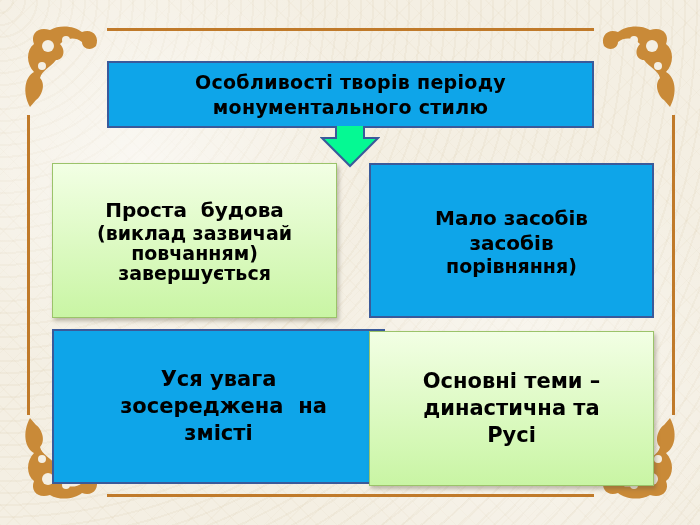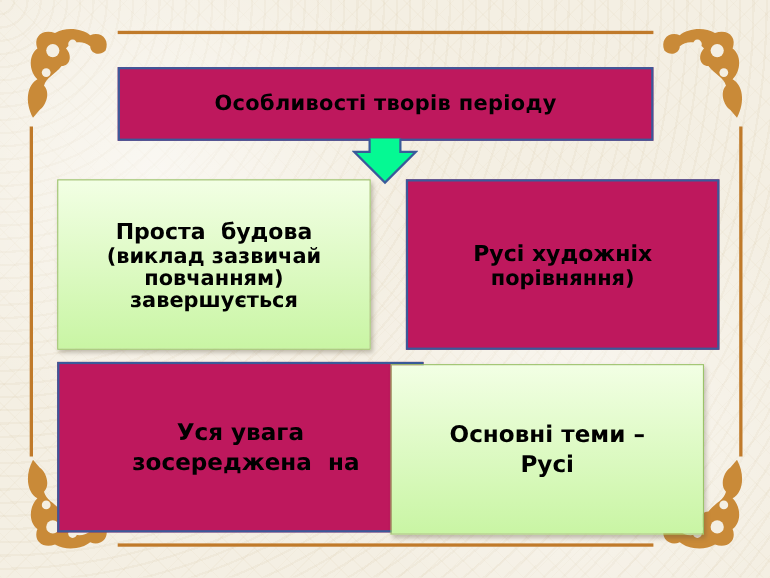--- a/index.html
+++ b/index.html
@@ -15,33 +15,33 @@
       repeating-linear-gradient(-45deg, rgba(210,190,150,0.08) 0 1px, rgba(0,0,0,0) 1px 14px);
   }
   .frame-line { position: absolute; background: #c07a2a; }
   .corner { position: absolute; width: 80px; height: 90px; }
   .box {
     position: absolute; box-sizing: border-box;
     display: flex; flex-direction: column; align-items: center; justify-content: center;
     text-align: center; color: #000; font-weight: bold;
   }
   .teal {
-    background: #be185d;
+    background: #0ea5e9;
     border: 2px solid #3a5a9a;
   }
   .lime {
     background: linear-gradient(180deg, #f2ffe4 0%, #c9f5a4 100%);
     border: 1px solid #9bc36a;
     box-shadow: 2px 3px 4px rgba(90,80,60,0.35);
   }
   .title-box { left: 107px; top: 61px; width: 487px; height: 67px; font-size: 19px; line-height: 25px; letter-spacing: 0.3px; }
   .b1 { left: 52px; top: 163px; width: 285px; height: 155px; }
   .b2 { left: 369px; top: 163px; width: 285px; height: 155px; }
   .b3 { left: 52px; top: 329px; width: 333px; height: 155px; }
-  .b4 { left: 355px; top: 331px; width: 285px; height: 155px; }
+  .b4 { left: 369px; top: 331px; width: 285px; height: 155px; }
   .big { font-size: 20px; line-height: 25px; }
   .small { font-size: 19px; line-height: 20px; }
   .xl { font-size: 21px; line-height: 27px; }
   .arrow { position: absolute; left: 320px; top: 125px; width: 60px; height: 44px; }
 </style>
 </head>
 <body>
 
 <div class="frame-line" style="left:107px; top:28px; width:487px; height:3px;"></div>
 <div class="frame-line" style="left:107px; top:494px; width:487px; height:3px;"></div>
@@ -76,39 +76,43 @@
   <g fill="#c98a38">
     <path d="M10 85 C2 70 5 55 14 50 C6 42 6 28 14 22 C10 12 18 4 30 8 C40 2 55 4 62 10 C72 6 80 14 76 24 C70 30 62 26 62 20 C55 14 45 16 40 22 C46 28 44 38 36 38 C30 46 22 48 20 56 C26 62 22 74 16 78 Z"></path>
     <circle cx="28" cy="24" r="6" fill="#f4efe3"></circle>
     <circle cx="46" cy="18" r="4" fill="#f4efe3"></circle>
     <circle cx="22" cy="44" r="4" fill="#f4efe3"></circle>
   </g>
 </svg>
 
 <div class="box teal title-box">
   <div>Особливості творів періоду</div>
+  <div>монументального стилю</div>
 </div>
 
 <svg class="arrow" viewBox="0 0 60 44">
   <path d="M16 1 L16 13 L2 13 L30 41 L58 13 L44 13 L44 1" fill="#05f993" stroke="#3a5a9a" stroke-width="2" stroke-linejoin="miter"></path>
 </svg>
 
 <div class="box lime b1">
   <div class="big" style="white-space:pre;">Проста  будова</div>
   <div class="small">(виклад зазвичай</div>
   <div class="small">повчанням)</div>
   <div class="small">завершується</div>
 </div>
 
 <div class="box teal b2">
-  <div class="big">Русі художніх</div>
+  <div class="big">Мало засобів</div>
+  <div class="big">засобів</div>
   <div class="small">порівняння)</div>
 </div>
 
 <div class="box teal b3">
   <div class="xl">Уся увага</div>
   <div class="xl" style="white-space:pre;margin-left:10px;">зосереджена  на</div>
+  <div class="xl">змісті</div>
 </div>
 
 <div class="box lime b4">
   <div class="xl">Основні теми –</div>
+  <div class="xl">династична та</div>
   <div class="xl">Русі</div>
 </div>
 
 </body></html>

